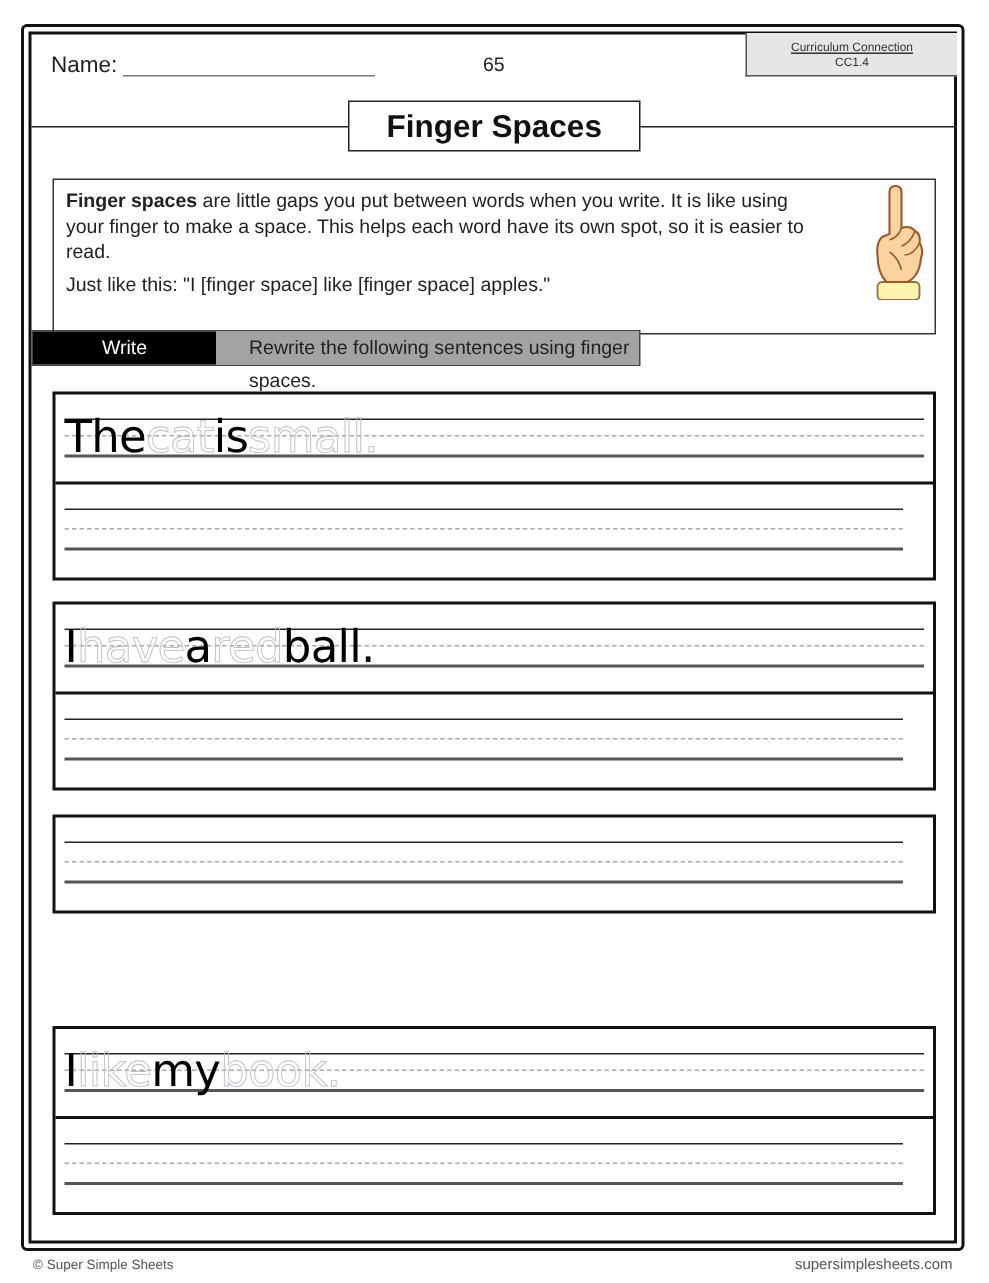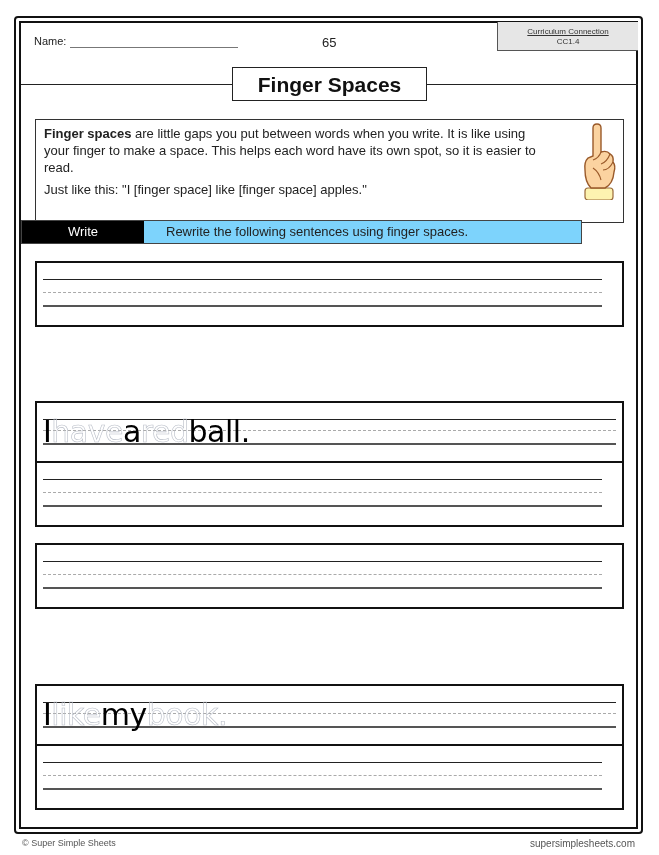--- a/index.html
+++ b/index.html
@@ -1,32 +1,32 @@
 <!DOCTYPE html>
 <html><head>
 <meta charset="utf-8">
 <style>
   html,body{margin:0;padding:0;background:#fff;}
   body{width:659px;height:855px;position:relative;overflow:hidden;font-family:"DejaVu Sans",sans-serif;color:#111;}
   .outer{position:absolute;left:14px;top:16px;width:629px;height:818px;border:2px solid #111;border-radius:4px;box-sizing:border-box;}
   .inner{position:absolute;left:19px;top:21px;width:619px;height:808px;border:2px solid #111;box-sizing:border-box;}
-  .name-row{position:absolute;left:34px;top:35px;font-family:"Liberation Sans",sans-serif;font-size:11px;color:#222;}
+  .name-row{position:absolute;left:34px;top:35px;font-family:"Liberation Sans",sans-serif;font-size:15px;color:#222;}
   .name-line{display:inline-block;width:168px;border-bottom:1px solid #777;margin-left:4px;vertical-align:-3px;height:12px;}
   .page-num{position:absolute;left:322px;top:35px;font-size:13px;font-family:"Liberation Sans",sans-serif;color:#222;text-align:right;}
   .cc{position:absolute;left:497px;top:22px;width:141px;height:29px;background:#e6e6e6;border:1px solid #555;border-top:none;border-right:none;box-sizing:border-box;text-align:center;font-family:"Liberation Sans",sans-serif;font-size:8px;line-height:10px;padding-top:5px;color:#333;}
   .cc .t1{text-decoration:underline;display:block;}
   .title-rule{position:absolute;left:21px;top:84px;width:617px;height:1px;background:#222;}
   .title-box{position:absolute;left:232px;top:67px;width:195px;height:34px;background:#fff;border:1px solid #222;box-sizing:border-box;text-align:center;font-family:"Liberation Sans",sans-serif;font-weight:bold;font-size:21px;line-height:33px;}
   .intro{position:absolute;left:35px;top:119px;width:589px;height:104px;border:1px solid #333;box-sizing:border-box;padding:5px 8px;font-family:"Liberation Sans",sans-serif;font-size:13px;line-height:17px;color:#222;}
   .intro p{margin:0;width:495px;}
   .intro p.ex{margin-top:5px;}
   .hand{position:absolute;right:4px;top:2px;width:40px;height:78px;}
-  .write-bar{position:absolute;left:21px;top:220px;width:561px;height:24px;border:1px solid #444;box-sizing:border-box;display:flex;font-family:"Liberation Sans",sans-serif;font-size:13px;}
+  .write-bar{position:absolute;left:21px;top:220px;width:406px;height:24px;border:1px solid #444;box-sizing:border-box;display:flex;font-family:"Liberation Sans",sans-serif;font-size:13px;}
   .write-tag{width:122px;background:#000;color:#fff;text-align:center;line-height:22px;}
-  .write-instr{flex:1;background:#7dd3fc;padding-left:22px;line-height:22px;color:#222;}
+  .write-instr{flex:1;background:#a3a3a3;padding-left:22px;line-height:22px;color:#222;}
   .card{position:absolute;left:35px;width:589px;border:2px solid #111;box-sizing:border-box;}
   .card .top{position:relative;height:58px;border-bottom:2px solid #111;}
   .card .bottom{position:relative;height:62px;}
   .guide{position:absolute;left:6px;right:6px;height:0;}
   .solid{border-top:1px solid #222;}
   .dashed{border-top:1px dashed #aaa;}
   .base{border-top:2px solid #555;}
   .sentence{position:absolute;left:6px;top:10px;font-family:"DejaVu Sans",sans-serif;font-size:30px;line-height:38px;letter-spacing:-0.5px;white-space:nowrap;}
   .w-solid{color:#000;}
   .w-trace{color:transparent;-webkit-text-stroke:0.6px #b9bec8;}
@@ -61,20 +61,26 @@
   </svg>
 </div>
 
 <div class="write-bar">
   <div class="write-tag">Write</div>
   <div class="write-instr">Rewrite the following sentences using finger spaces.</div>
 </div>
 
 <div id="cards">
     <div class="card" style="top: 261px;">
+      <div class="top">
+        <div class="guide solid" style="top: 16px;"></div>
+        <div class="guide dashed" style="top: 27px;"></div>
+        <div class="guide base" style="top: 40px;"></div>
+        <div class="sentence"><span class="w-solid">The</span><span class="w-trace">cat</span><span class="w-solid">is</span><span class="w-trace">small.</span></div>
+      </div>
       <div class="bottom">
         <div class="guide solid" style="top: 16px; right: 20px;"></div>
         <div class="guide dashed" style="top: 29px; right: 20px;"></div>
         <div class="guide base" style="top: 42px; right: 20px;"></div>
       </div>
     </div>
     <div class="card" style="top: 401px; text-align: center;">
       <div class="top">
         <div class="guide solid" style="top: 16px;"></div>
         <div class="guide dashed" style="top: 27px;"></div>

